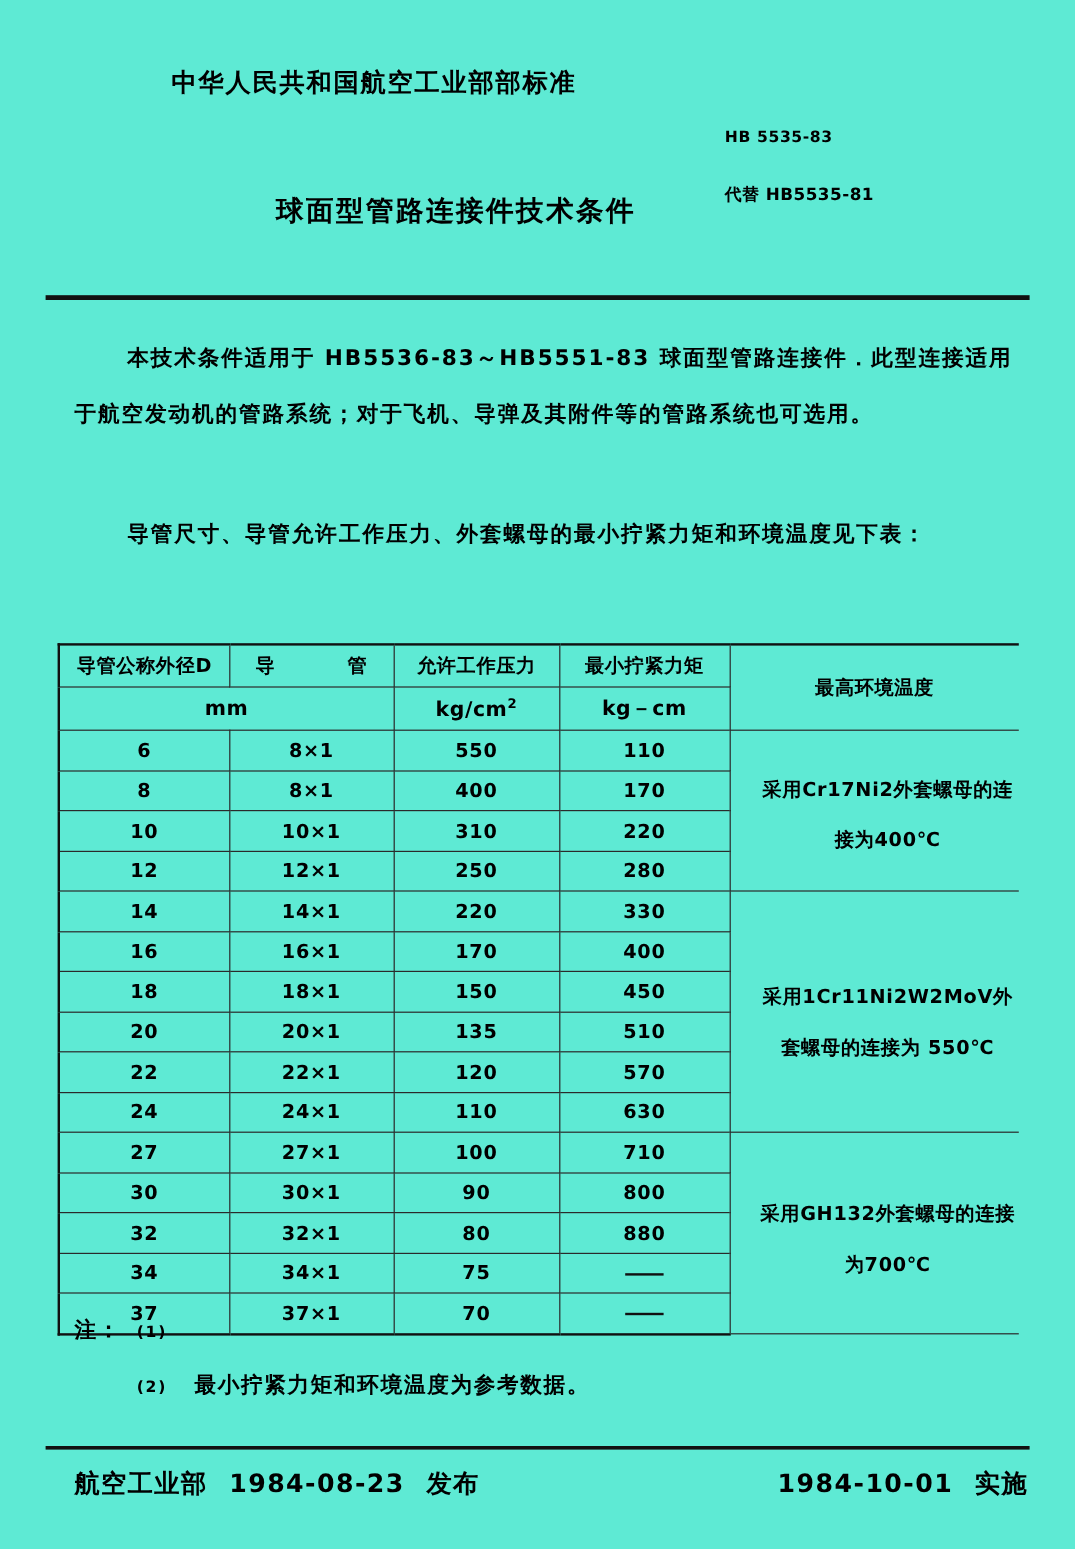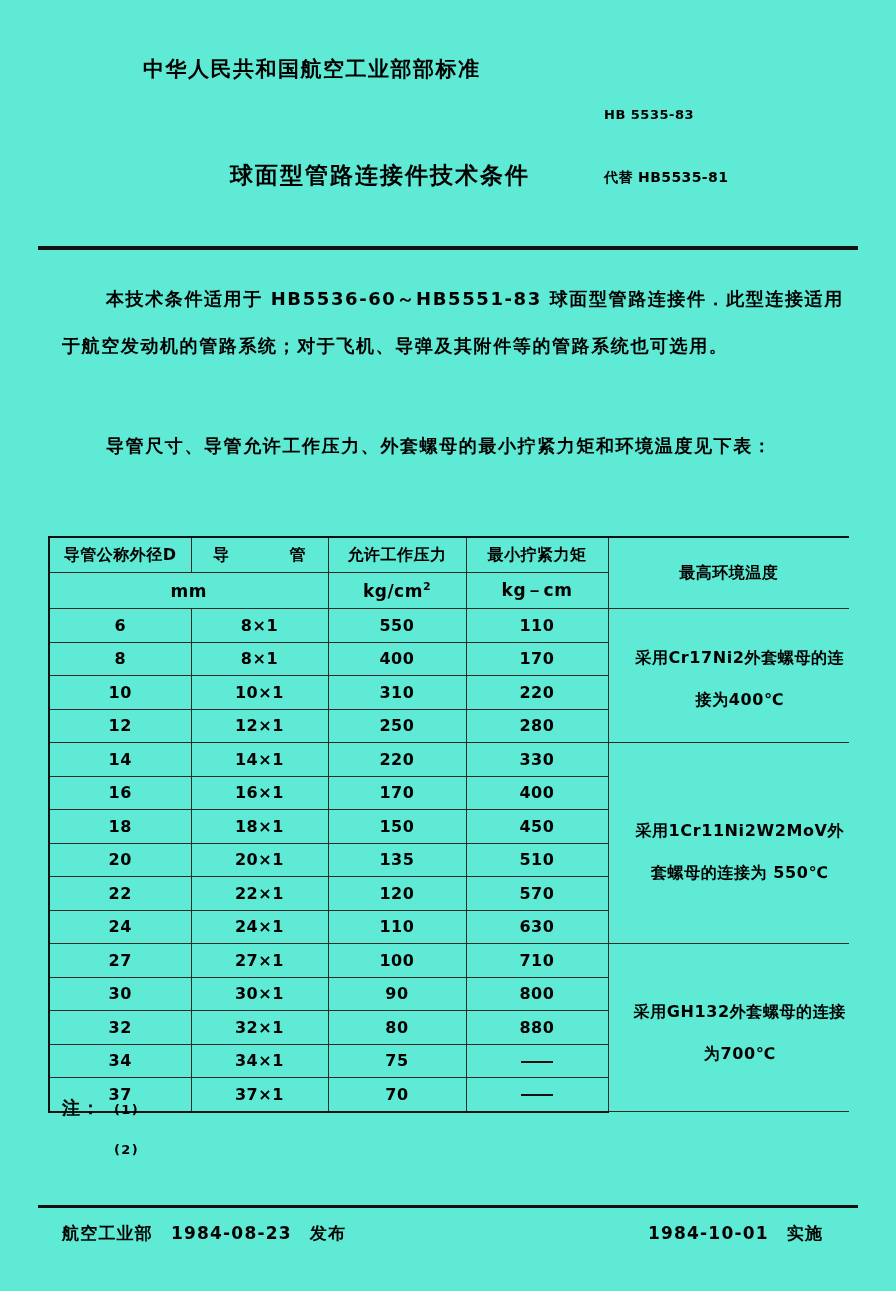--- a/index.html
+++ b/index.html
@@ -46,21 +46,21 @@
     top: 160px;
     font-size: 23px;
     font-weight: bold;
     letter-spacing: 2px;
     white-space: nowrap;
     margin-left: 44px;
   }
   .hdr-replaces {
     position: absolute;
     left: 604px;
-    top: 169px;
+    top: 154px;
     font-size: 14px;
     font-weight: bold;
     letter-spacing: 0.4px;
     white-space: nowrap;
   }
 
   .rule-top {
     position: absolute;
     left: 38px;
     top: 246px;
@@ -177,42 +177,42 @@
     position: absolute;
     left: 38px;
     top: 1205px;
     width: 820px;
     height: 0;
     border-top: 3.5px solid #111;
   }
   .ftr {
     position: absolute;
     top: 1222px;
-    font-size: 17px;
+    font-size: 21px;
     font-weight: bold;
     letter-spacing: 1.2px;
     white-space: nowrap;
   }
   .ftr-left  { left: 62px; }
   .ftr-right { left: 648px; }
   .ftr-gap { display: inline-block; width: 18px; }
 </style>
 </head>
 <body>
 
 <div class="page">
 
   <div class="hdr-org">中华人民共和国航空工业部部标准</div>
   <div class="hdr-stdno">HB 5535-83</div>
   <div class="hdr-title">球面型管路连接件技术条件</div>
   <div class="hdr-replaces">代替 HB5535-81</div>
 
   <div class="rule-top"></div>
 
-  <div class="para" id="para-1">本技术条件适用于 HB5536-60～HB5551-83 球面型管路连接件．此型连接适用于航空发动机的管路系统；对于飞机、导弹及其附件等的管路系统也可选用。</div>
+  <div class="para" id="para-1">本技术条件适用于 HB5536-83～HB5551-83 球面型管路连接件．此型连接适用于航空发动机的管路系统；对于飞机、导弹及其附件等的管路系统也可选用。</div>
   <div class="para" id="para-2">导管尺寸、导管允许工作压力、外套螺母的最小拧紧力矩和环境温度见下表：</div>
 
   <div class="tbl-wrap">
     <table class="spec">
       <colgroup>
         <col class="c0">
           <col class="c1">
           <col class="c2">
           <col class="c3">
           <col class="c4">
@@ -336,20 +336,21 @@
   </div>
 
   <div class="notes">
     <div class="note-line">
       <span class="note-lead">注：</span>
       <span class="note-num">(1)</span>
     </div>
     <div class="note-line">
       <span class="note-lead"></span>
       <span class="note-num">(2)</span>
+      <span class="note-txt">最小拧紧力矩和环境温度为参考数据。</span>
     </div>
   </div>
 
   <div class="rule-bot"></div>
   <div class="ftr ftr-left">
     <span>航空工业部</span><span class="ftr-gap"></span><span>1984-08-23</span><span class="ftr-gap"></span><span>发布</span>
   </div>
   <div class="ftr ftr-right">
     <span>1984-10-01</span><span class="ftr-gap"></span><span>实施</span>
   </div>

